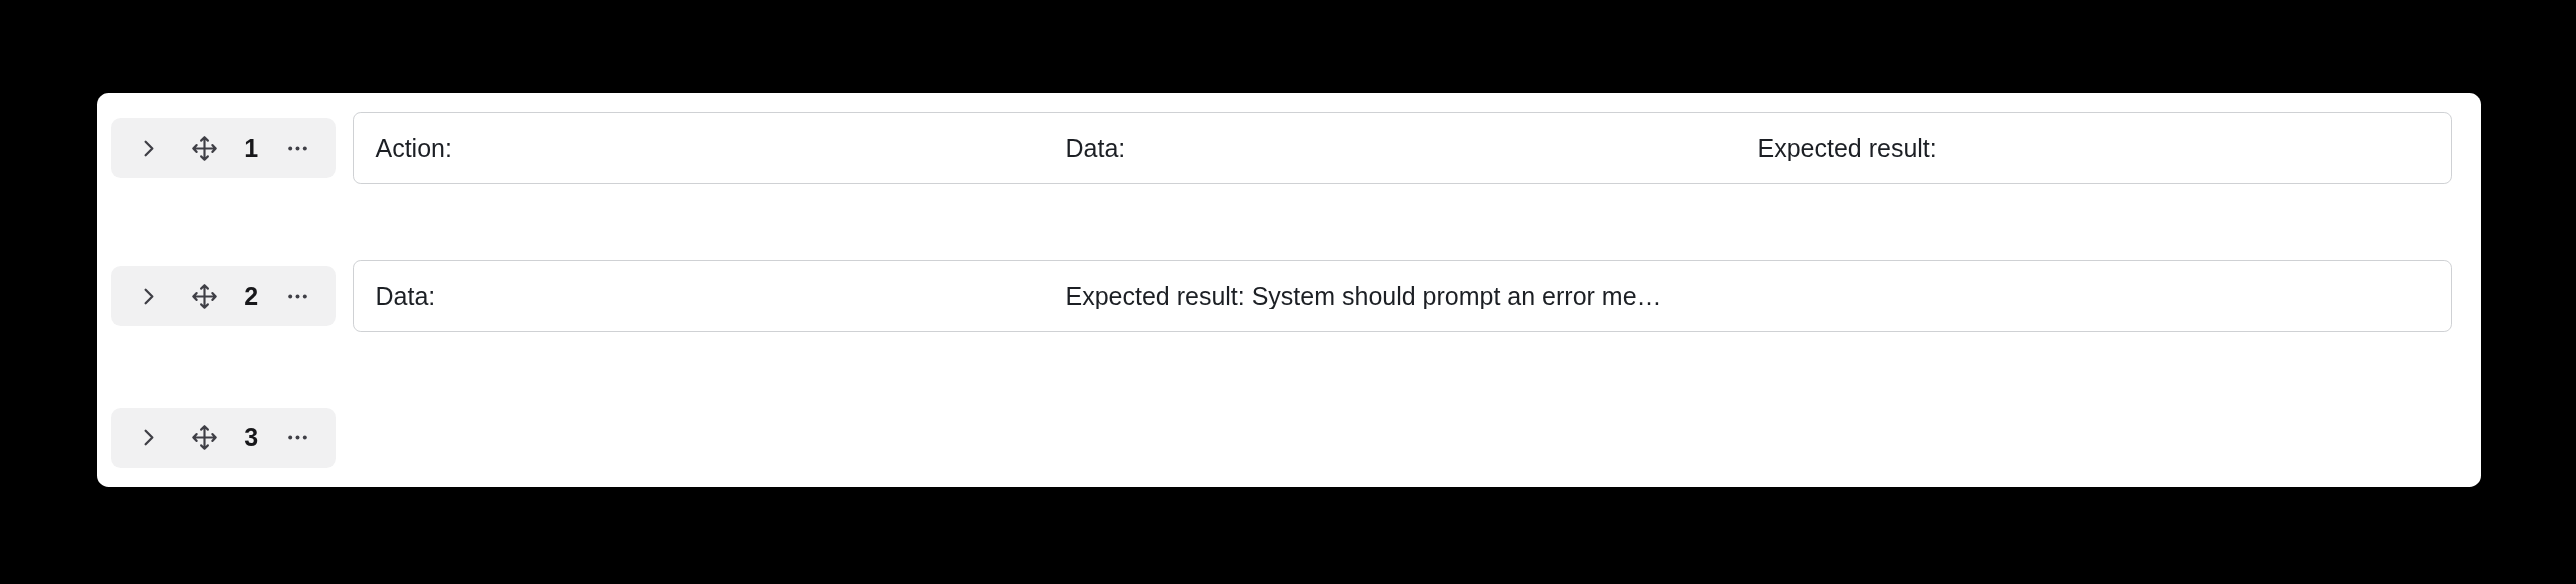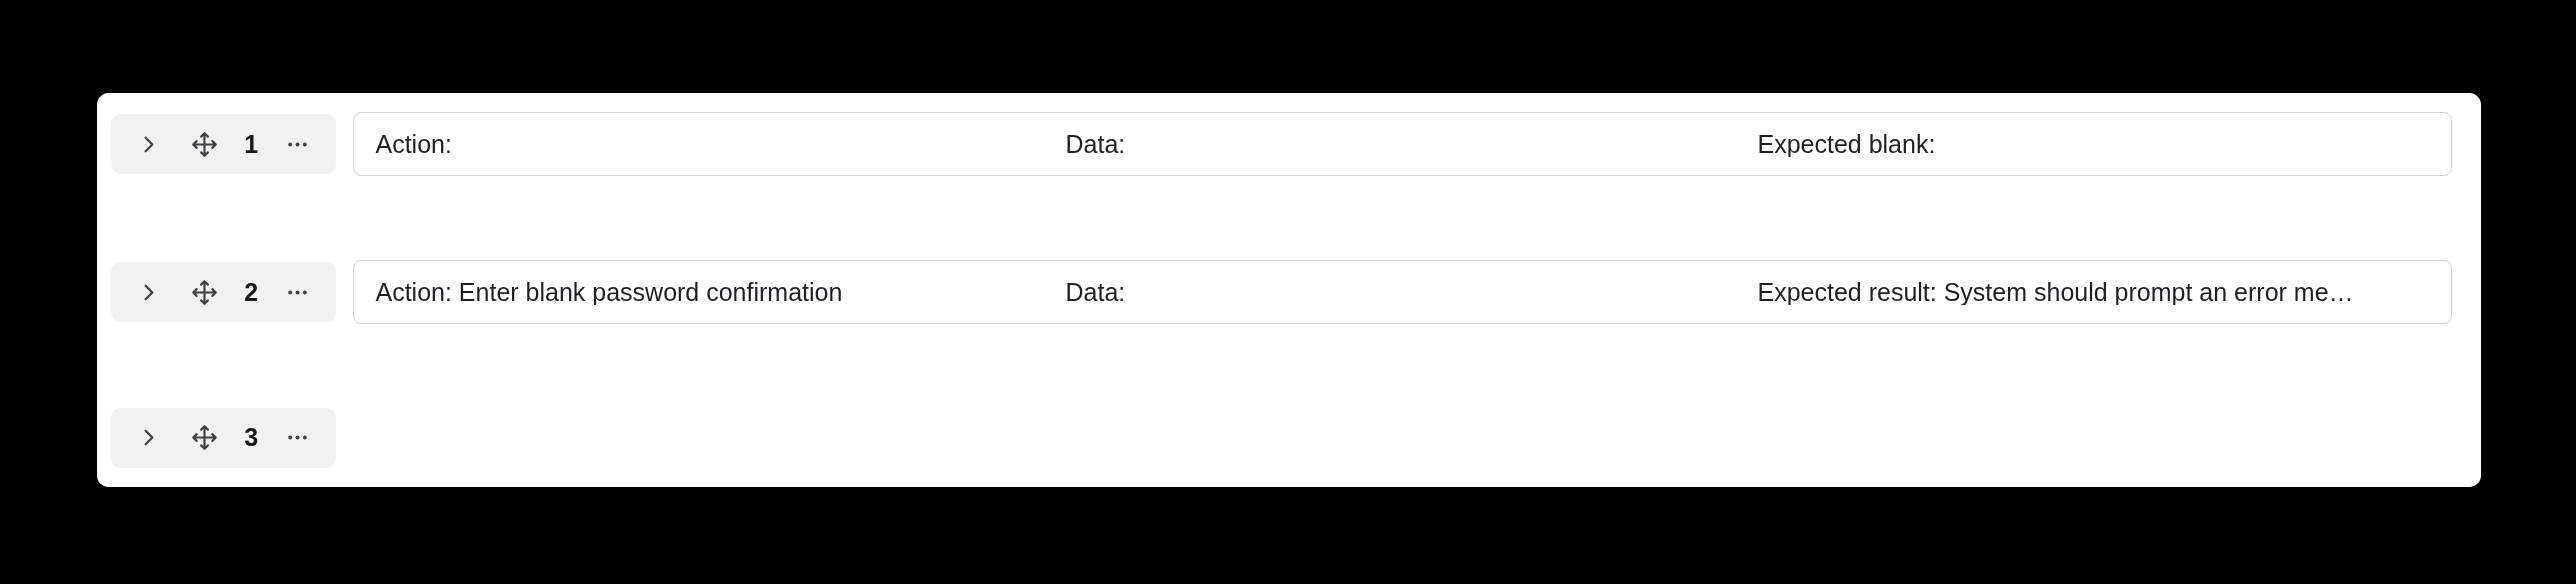--- a/index.html
+++ b/index.html
@@ -66,21 +66,21 @@
   .step-number {
     font-size: 25px;
     font-weight: 700;
     color: #18181b;
     line-height: 1;
     user-select: none;
   }
 
   .content-box {
     flex: 1 1 auto;
-    height: 64px;
+    height: 72px;
     box-sizing: border-box;
     border: 1.9px solid #cfd1d4;
     border-radius: 7.8px;
     background: #ffffff;
     display: grid;
     grid-template-columns: 690px 692px 1fr;
     align-items: center;
     padding-left: 21.4px;
     padding-right: 15.5px;
     overflow: hidden;
@@ -123,21 +123,21 @@
               <circle cx="5" cy="12" r="1.9"></circle>
               <circle cx="12" cy="12" r="1.9"></circle>
               <circle cx="19" cy="12" r="1.9"></circle>
             </svg>
         </span>
       </button>
     </div>
     <div class="content-box">
       <div class="cell">Action:</div>
       <div class="cell">Data:</div>
-      <div class="cell">Expected blank:</div>
+      <div class="cell">Expected result:</div>
     </div>
   </div>
 
   <div class="step-row">
     <div class="controls">
       <button class="icon-btn" type="button">
         <span>
           <svg width="23" height="23" viewBox="0 0 24 24" fill="none" stroke="currentColor" stroke-width="2.4" stroke-linecap="round" stroke-linejoin="round">
               <path d="M9 5l7 7-7 7"></path>
             </svg>
@@ -155,21 +155,20 @@
         <span>
           <svg width="25" height="25" viewBox="0 0 24 24" fill="currentColor">
               <circle cx="5" cy="12" r="1.9"></circle>
               <circle cx="12" cy="12" r="1.9"></circle>
               <circle cx="19" cy="12" r="1.9"></circle>
             </svg>
         </span>
       </button>
     </div>
     <div class="content-box">
-      <div class="cell">Action: Enter blank password confirmation</div>
       <div class="cell">Data:</div>
       <div class="cell">Expected result: System should prompt an error me…</div>
     </div>
   </div>
 
   <div class="step-row">
     <div class="controls">
       <button class="icon-btn" type="button">
         <span>
           <svg width="23" height="23" viewBox="0 0 24 24" fill="none" stroke="currentColor" stroke-width="2.4" stroke-linecap="round" stroke-linejoin="round">

